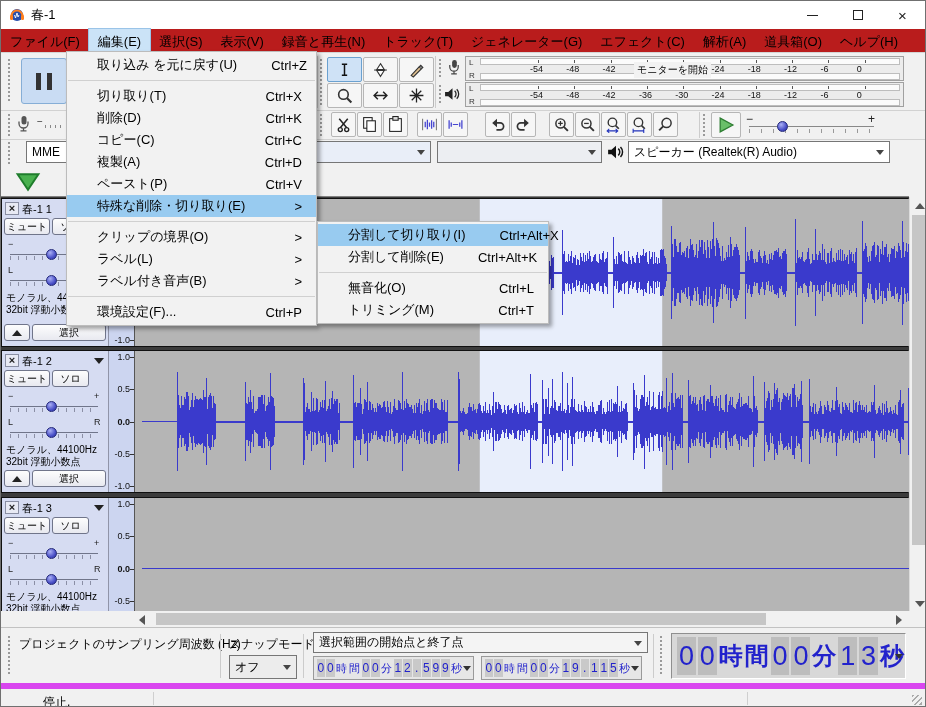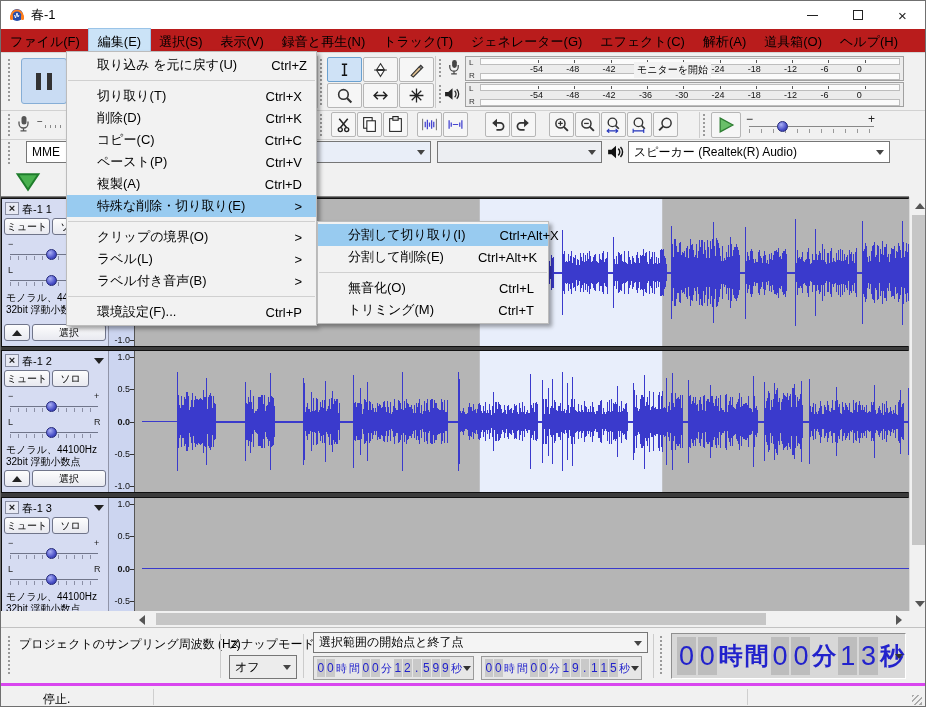--- a/index.html
+++ b/index.html
@@ -80,21 +80,21 @@
   .sel-label { position:absolute; font-size:12px; color:#000; white-space:nowrap; }
   .timefield { position:absolute; height:24px; background:#e6e6e6; border:1px solid #9a9a9a; display:flex; align-items:center; padding:0 10px 0 2px; }
   .tf-cell { display:inline-block; width:10px; text-align:center; background:#c9c9c9; color:#2222cc; font-size:12px; line-height:18px; margin:0 0.5px; }
   .tf-kan { display:inline-block; color:#2222cc; font-size:11px; padding:0 1px; }
   .tf-arrow { position:absolute; right:2px; top:50%; margin-top:-2px; width:0; height:0; border-left:4px solid transparent; border-right:4px solid transparent; border-top:5px solid #333; }
   #bigtime { position:absolute; left:670px; top:5px; width:235px; height:46px; background:#d8d8d8; border:1px solid #8f8f8f; border-right-color:#fff; border-bottom-color:#fff; display:flex; align-items:center; padding-left:4px; }
   #bigtime .tf-cell { width:20px; font-size:27px; line-height:38px; background:#bdbdbd; margin:0 1px; }
   #bigtime .tf-kan { font-size:24px; font-weight:bold; }
 
   
-  #statusbar { position:absolute; left:0; top:682px; width:100%; height:25px; background:#f1f1f1; border-top:3px solid #d946ef; }
+  #statusbar { position:absolute; left:0; top:682px; width:100%; height:25px; background:#f1f1f1; border-top:6px solid #d946ef; }
   #status-text { position:absolute; left:42px; top:5px; font-size:12px; color:#000; }
   .sdiv { position:absolute; top:3px; bottom:3px; width:1px; background:#cfcfcf; }
 
   
   .menupanel { position:absolute; background:#f2f2f2; border:1px solid #bcbcbc; box-shadow:3px 3px 4px rgba(0,0,0,0.35); z-index:50; padding:2px 0; }
   .menu-item { height:22px; display:flex; align-items:center; padding:0 14px 0 30px; font-size:13px; color:#000; white-space:nowrap; }
   .menu-item .sc { margin-left:auto; padding-left:34px; }
   .menu-item.hl { background:#98cbf0; }
   .menu-sep { height:1px; background:#d0d0d0; margin:4px 1px; }
 </style>
@@ -747,26 +747,26 @@
       </div>
       <div class="menu-item">
         <span>削除(D)</span>
         <span class="sc">Ctrl+K</span>
       </div>
       <div class="menu-item">
         <span>コピー(C)</span>
         <span class="sc">Ctrl+C</span>
       </div>
       <div class="menu-item">
+        <span>複製(A)</span>
+        <span class="sc">Ctrl+D</span>
+      </div>
+      <div class="menu-item">
         <span>ペースト(P)</span>
         <span class="sc">Ctrl+V</span>
-      </div>
-      <div class="menu-item">
-        <span>複製(A)</span>
-        <span class="sc">Ctrl+D</span>
       </div>
       <div class="menu-item hl">
         <span>特殊な削除・切り取り(E)</span>
         <span class="sc">&gt;</span>
       </div>
       <div class="menu-sep"></div>
       <div class="menu-item">
         <span>クリップの境界(O)</span>
         <span class="sc">&gt;</span>
       </div>

